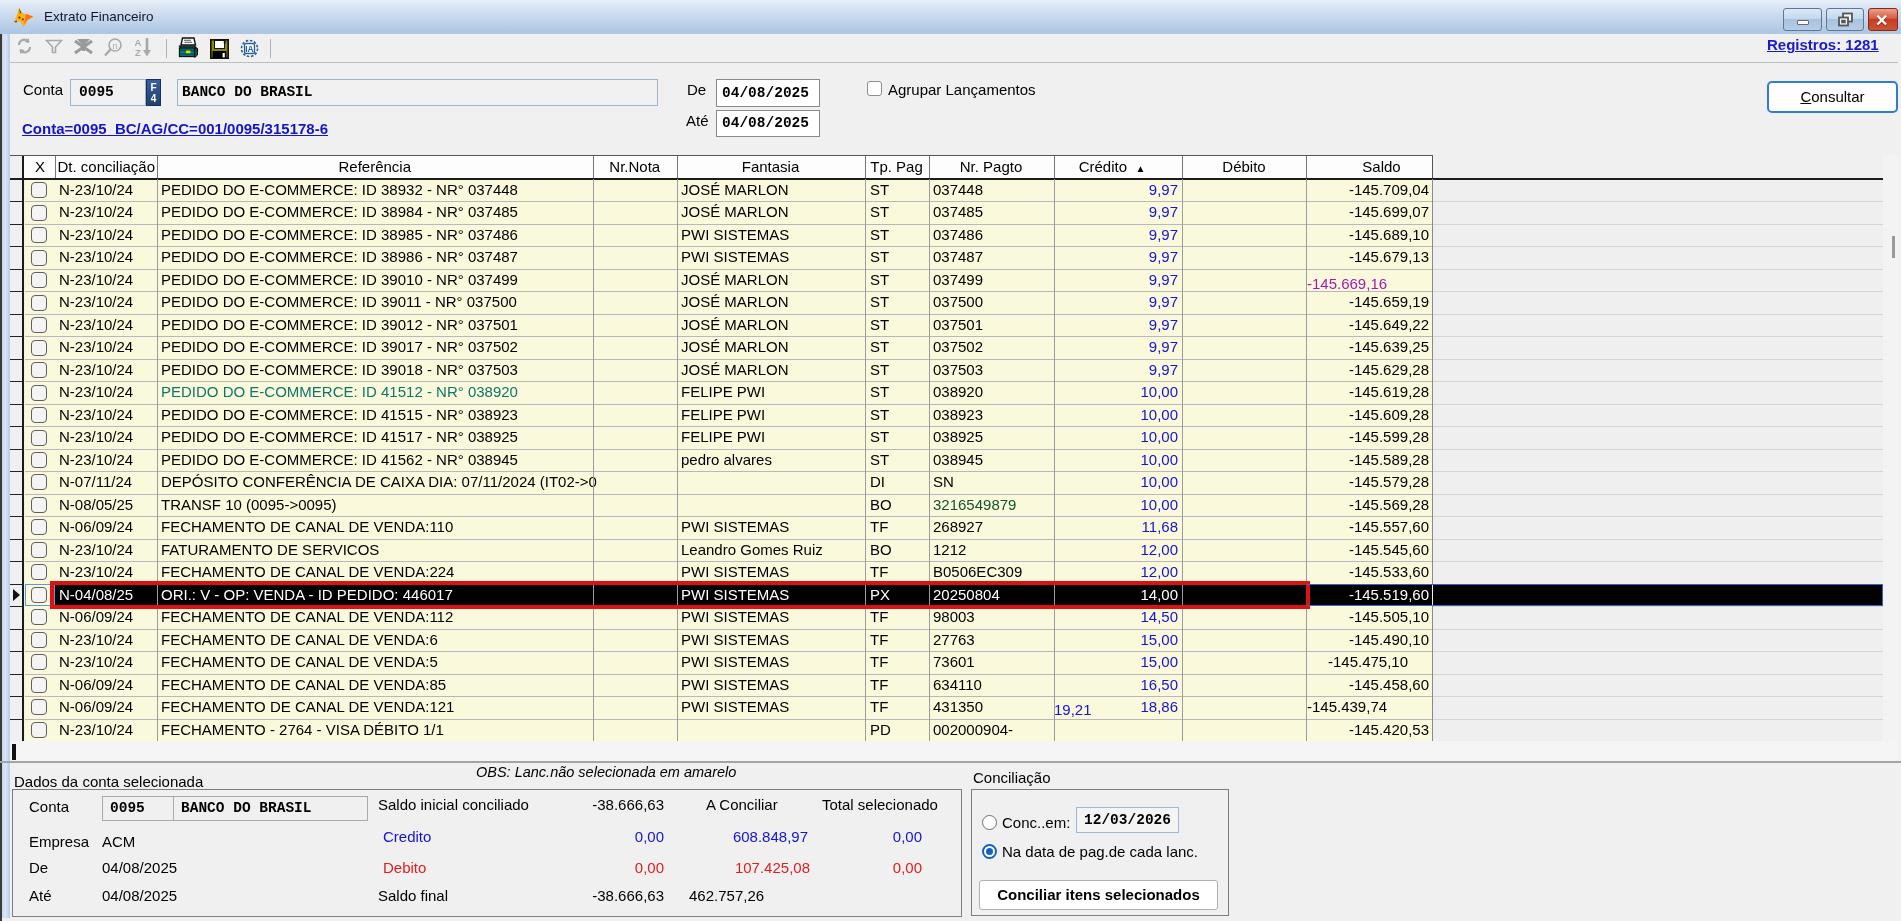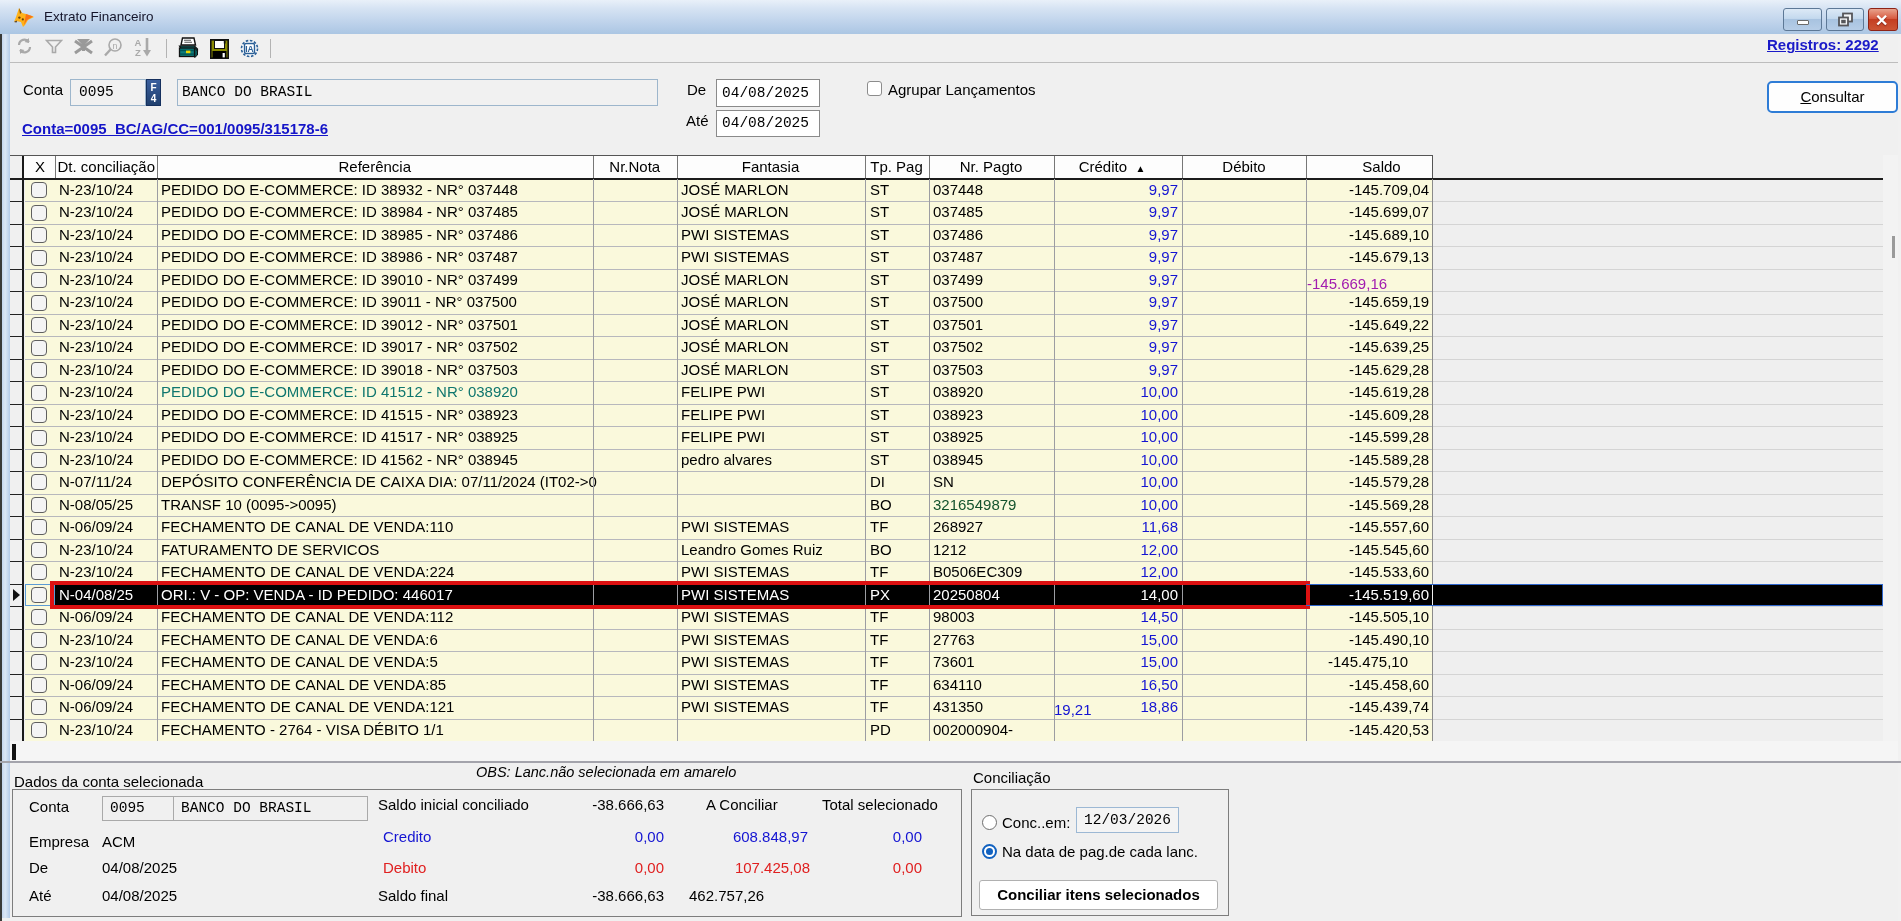--- a/index.html
+++ b/index.html
@@ -1,17 +1,17 @@
 <!DOCTYPE html>
 <html><head><meta charset="utf-8"><style>
 *{margin:0;padding:0;box-sizing:border-box}
 html,body{width:1901px;height:921px;overflow:hidden}
 body{font-family:"Liberation Sans",sans-serif;background:#f0f0f0;position:relative;font-size:15px;color:#000}
 .ab{position:absolute}
-.mono{font-family:"Liberation Mono",monospace;font-weight:normal}
+.mono{font-family:"Liberation Mono",monospace;font-weight:bold}
 </style></head><body>
 <div class="ab" style="left:0;top:0;width:1901px;height:34px;background:linear-gradient(#e9f0f9 0%,#d6e3f3 25%,#bcd1ea 70%,#abc6e3 100%)"></div>
 <div class="ab" style="left:0;top:34px;width:2px;height:887px;background:#3a3a38"></div>
 <div class="ab" style="left:2px;top:34px;width:8px;height:884px;background:linear-gradient(90deg,#c4d6ee,#dce7f5 40%,#b4cbe8)"></div>
 <div class="ab" style="left:1898px;top:34px;width:3px;height:887px;background:#f1f1f1"></div>
 <div class="ab" style="left:2px;top:918px;width:1896px;height:3px;background:#f0f0f0"></div>
 <svg class="ab" style="left:12px;top:6px" width="24" height="24" viewBox="0 0 24 24">
 <path d="M7 2 L10 7 L14 8 L20 10 L22 11 L16 14 L13 19 L11 21 L9 16 L4 15 L2 16 L4 11 Z" fill="#ffb21a"></path>
 <path d="M14 8 L21 10.5 L15 14 L12 19 Z" fill="#f97316"></path>
 <path d="M7 2 L9.5 6.5 L8 8 Z" fill="#7c4a03"></path>
@@ -89,21 +89,21 @@
   </div>
 <div class="ab mono" style="left:177px;top:79px;width:481px;height:27px;background:#f1f1f1;border:1px solid #9db6cc;font-size:14.5px;line-height:25px;padding-left:4px">BANCO DO BRASIL</div>
 <div class="ab" style="left:22px;top:120px;font-weight:bold;color:#1414c8;text-decoration:underline">Conta=0095&nbsp;&nbsp;BC/AG/CC=001/0095/315178-6</div>
 <div class="ab" style="left:687px;top:81px">De</div>
 <div class="ab mono" style="left:716px;top:79px;width:104px;height:28px;background:#fff;border:1px solid #8a8a8a;font-size:14.5px;line-height:26px;padding-left:5px">04/08/2025</div>
 <div class="ab" style="left:686px;top:112px">Até</div>
 <div class="ab mono" style="left:716px;top:110px;width:104px;height:27px;background:#fff;border:1px solid #8a8a8a;font-size:14.5px;line-height:25px;padding-left:5px">04/08/2025</div>
 <div class="ab" style="left:867px;top:81px;width:15px;height:15px;background:#fff;border:1px solid #8c8c8c;border-radius:3px"></div>
 <div class="ab" style="left:888px;top:81px">Agrupar Lançamentos</div>
 <div class="ab" style="left:1767px;top:81px;width:131px;height:32px;background:#fefefe;border:2px solid #2e7cd6;border-radius:5px;text-align:center;line-height:28px"><span style="text-decoration:underline">C</span>onsultar</div>
-<div class="ab" style="left:1767px;top:36px;color:#1a1ac8;font-weight:bold;text-decoration:underline">Registros: 2292</div>
+<div class="ab" style="left:1767px;top:36px;color:#1a1ac8;font-weight:bold;text-decoration:underline">Registros: 1281</div>
 <div class="ab" style="left:10.0px;top:155.0px;width:1422.0px;height:23.0px;background:#fdfdfd;border-top:1px solid #555"></div>
 <div class="ab" style="left:25.0px;top:179.0px;width:1407.0px;height:562.0px;background:#faf9dc"></div>
 <div class="ab" style="left:1432px;top:179.0px;width:451.0px;height:562.0px;background:#efefef"></div>
 <div class="ab" style="left:10.0px;top:179.0px;width:14.0px;height:562.0px;background:#f0f0f0;border-right:2px solid #1a1a1a"></div>
 <div class="ab" style="left:10.0px;top:156.0px;width:14.0px;height:22.0px;background:#f0f0f0;border-right:2px solid #1a1a1a"></div>
 <div class="ab" style="left:10.0px;top:178.0px;width:1873.0px;height:2px;background:#1c1c1c"></div>
 <div class="ab" style="left:25px;top:158.0px;width:30px;text-align:center">X</div>
 <div class="ab" style="left:54px;top:158.0px;width:104.5px;text-align:center">Dt. conciliação</div>
 <div class="ab" style="left:156.5px;top:158.0px;width:436.5px;text-align:center">Referência</div>
 <div class="ab" style="left:593px;top:158.0px;width:83.5px;text-align:center">Nr.Nota</div>
@@ -374,21 +374,21 @@
 <div class="ab" style="left:25.0px;top:696.04px;width:1407.0px;height:1px;background:#b7b8bd"></div>
 <div class="ab" style="left:10.0px;top:696.04px;width:14.0px;height:1px;background:#222"></div>
 <div class="ab" style="left:1433px;top:696.04px;width:450.0px;height:1px;background:#d4d4d4"></div>
 <div class="ab" style="left:31px;top:699.28px;width:16px;height:16px;background:#f4f4f4;border:1.5px solid #5f5f5f;border-radius:4px"></div>
 <div class="ab" style="left:59px;top:696.04px;line-height:22.48px;color:#000">N-06/09/24</div>
 <div class="ab" style="left:161px;top:696.04px;line-height:22.48px;color:#000">FECHAMENTO DE CANAL DE VENDA:121</div>
 <div class="ab" style="left:681px;top:696.04px;line-height:22.48px;color:#000">PWI SISTEMAS</div>
 <div class="ab" style="left:870px;top:696.04px;line-height:22.48px;color:#000">TF</div>
 <div class="ab" style="left:933px;top:696.04px;line-height:22.48px;color:#000">431350</div>
 <div class="ab" style="left:1054px;top:696.04px;width:124px;text-align:right;line-height:22.48px;color:#1414d2">18,86</div>
-<div class="ab" style="left:1307px;top:696.04px;width:122px;text-align:right;line-height:22.48px;color:#000">-145.439,74</div>
+<div class="ab" style="left:1307px;top:696.04px;width:122px;text-align:left;line-height:22.48px;color:#000">-145.439,74</div>
 <div class="ab" style="left:25.0px;top:718.52px;width:1407.0px;height:1px;background:#b7b8bd"></div>
 <div class="ab" style="left:10.0px;top:718.52px;width:14.0px;height:1px;background:#222"></div>
 <div class="ab" style="left:1433px;top:718.52px;width:450.0px;height:1px;background:#d4d4d4"></div>
 <div class="ab" style="left:31px;top:721.76px;width:16px;height:16px;background:#f4f4f4;border:1.5px solid #5f5f5f;border-radius:4px"></div>
 <div class="ab" style="left:59px;top:718.52px;line-height:22.48px;color:#000">N-23/10/24</div>
 <div class="ab" style="left:161px;top:718.52px;line-height:22.48px;color:#000">FECHAMENTO - 2764 - VISA DÉBITO 1/1</div>
 <div class="ab" style="left:870px;top:718.52px;line-height:22.48px;color:#000">PD</div>
 <div class="ab" style="left:933px;top:718.52px;line-height:22.48px;color:#000">002000904-</div>
 <div class="ab" style="left:1054px;top:699px;width:124px;line-height:22.48px;color:#1414d2">19,21</div>
 <div class="ab" style="left:1307px;top:718.52px;width:122px;text-align:right;line-height:22.48px;color:#000">-145.420,53</div>

